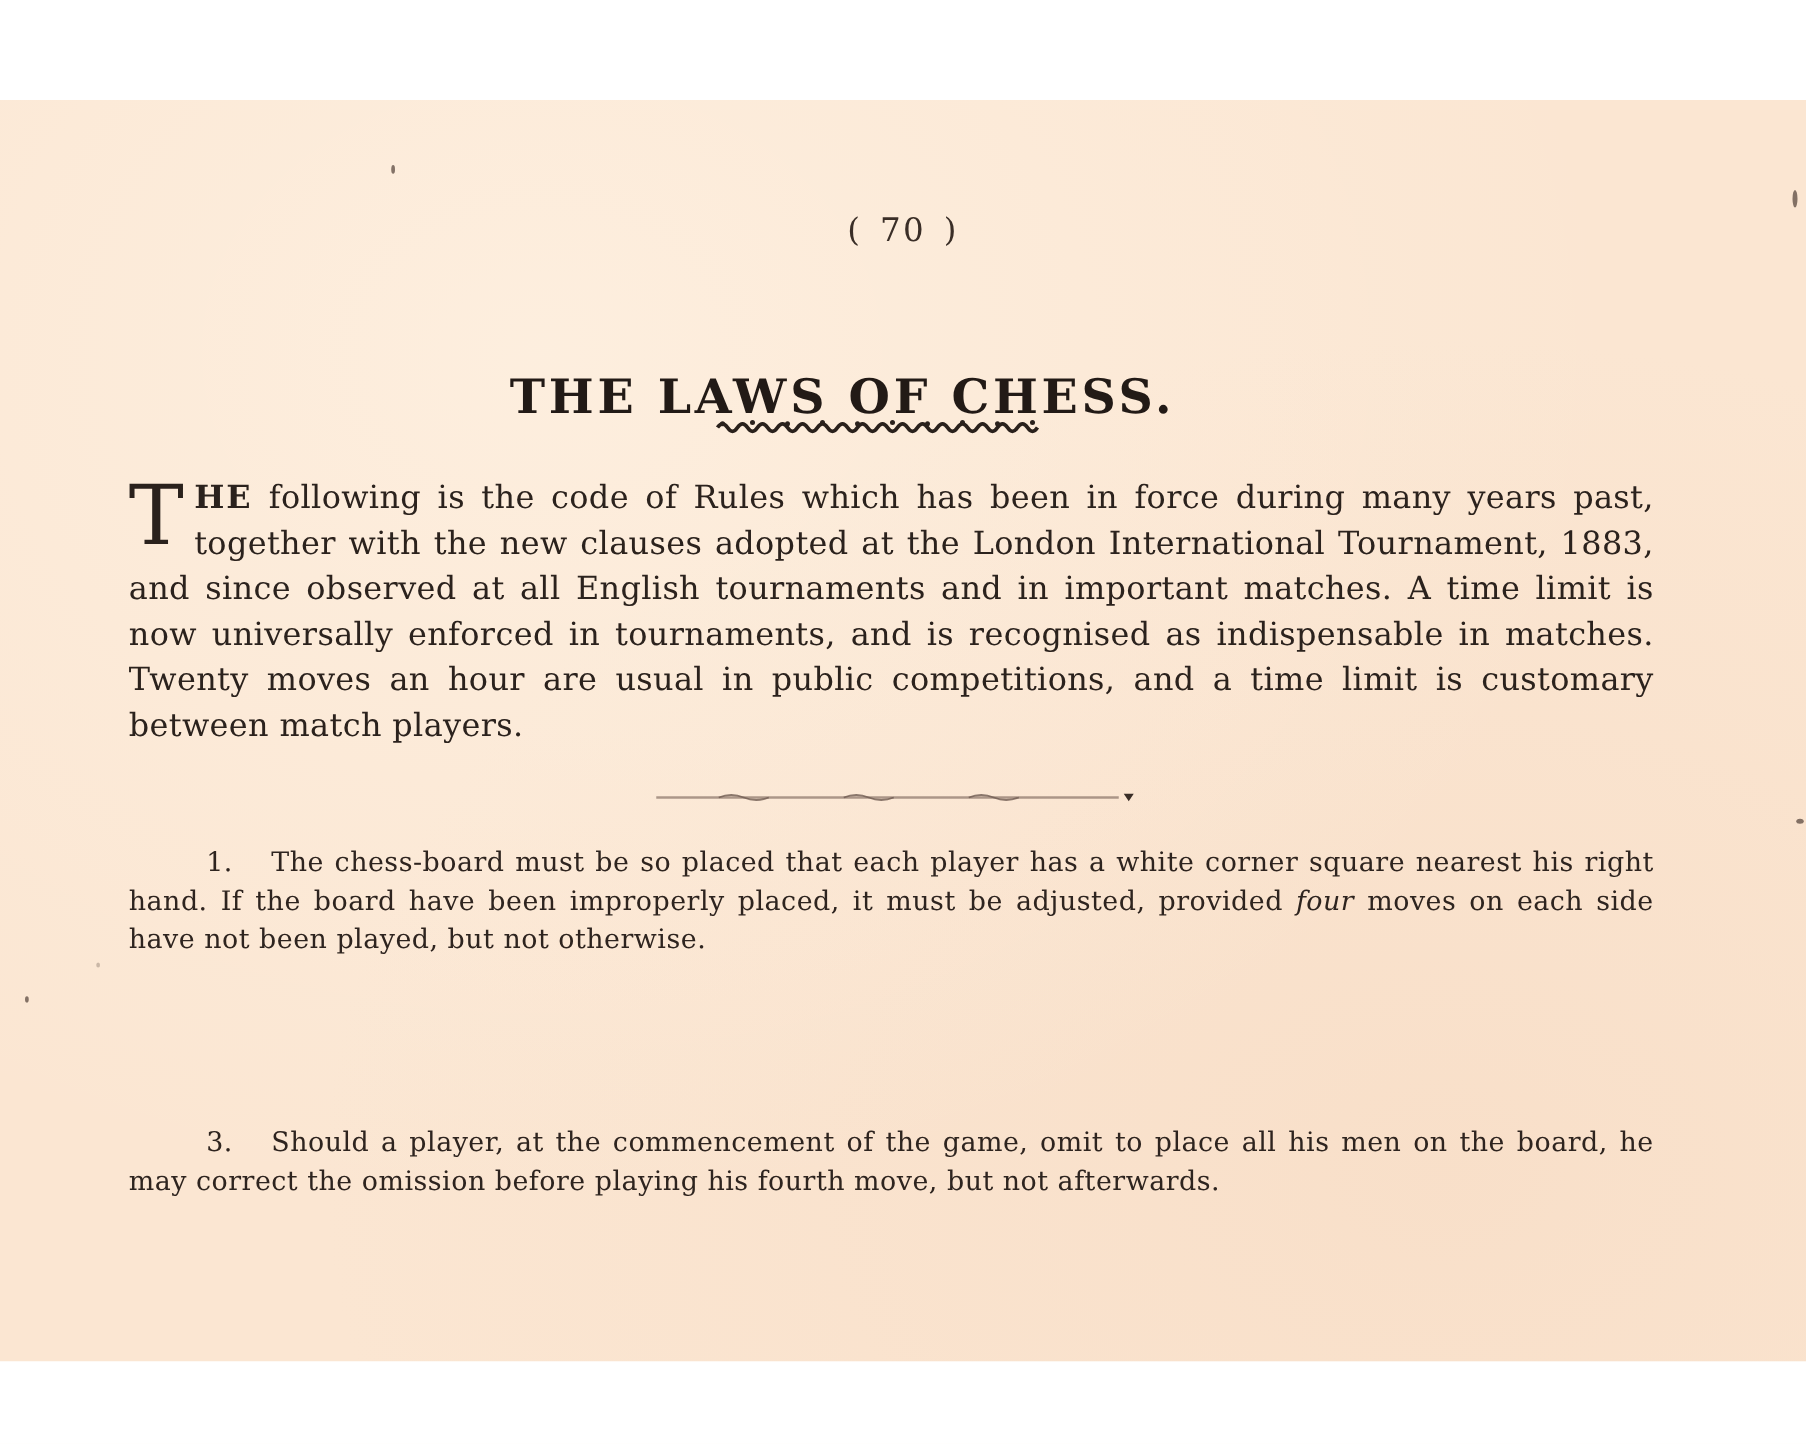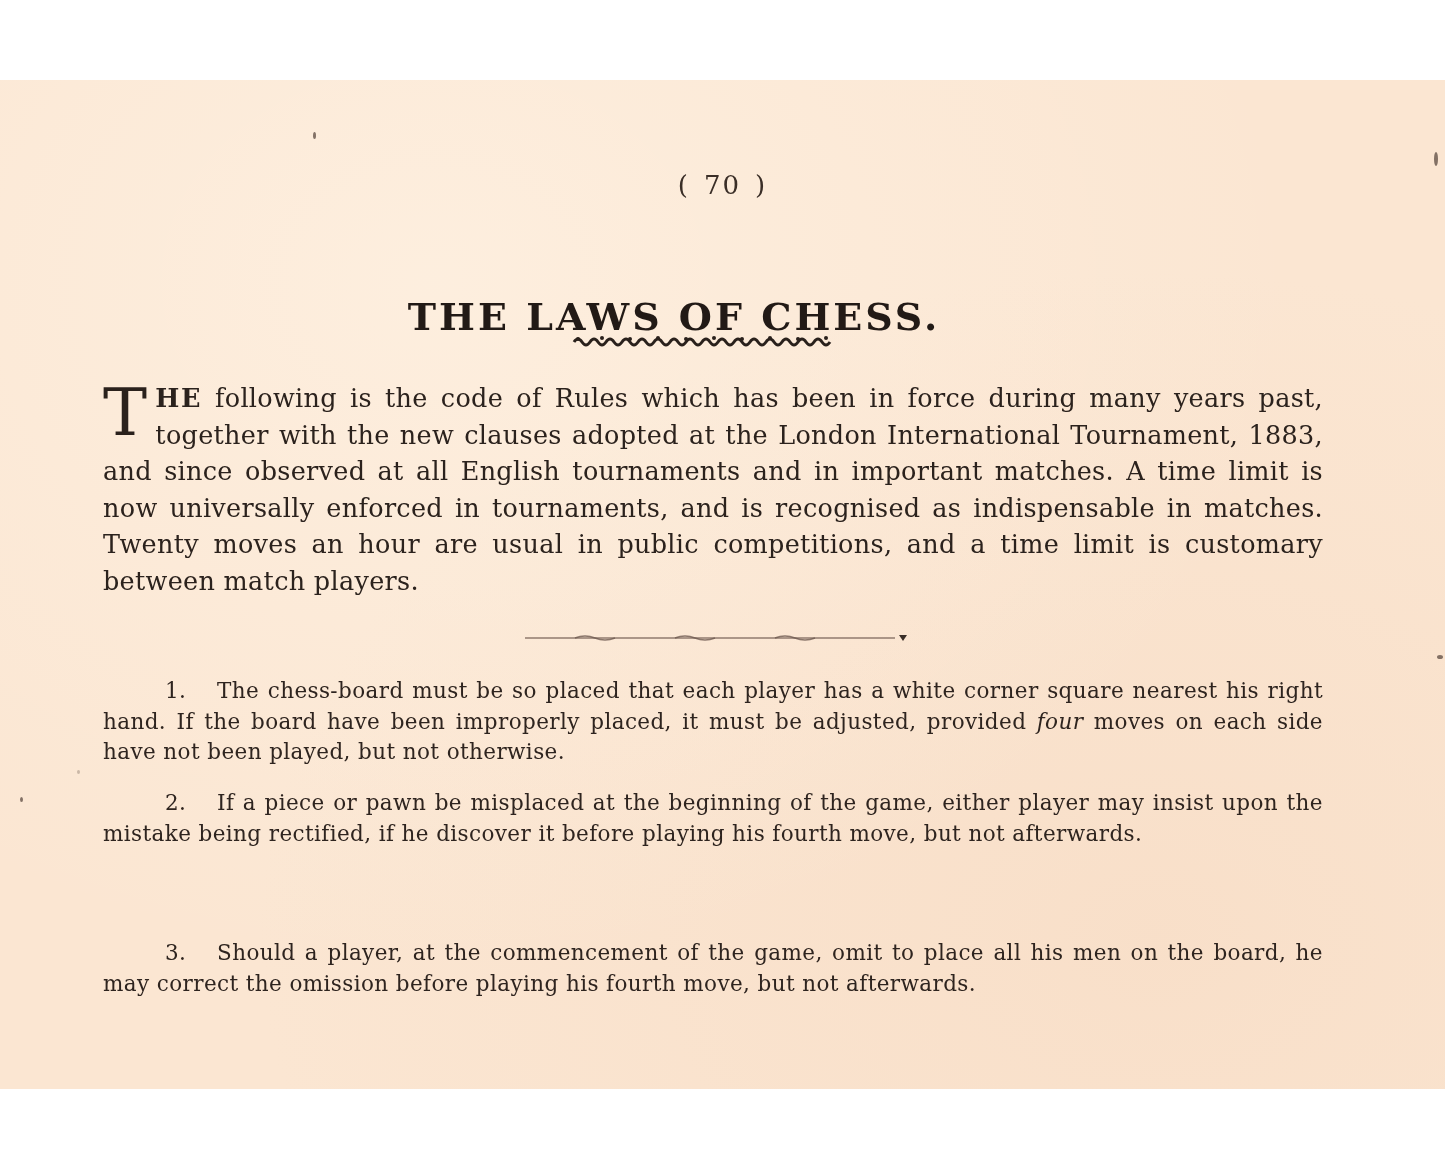--- a/index.html
+++ b/index.html
@@ -100,21 +100,21 @@
       letter-spacing: 0.4px;
     }
     .rule .num {
       display: inline-block;
       padding-left: 62px;
       width: 52px;
     }
     .rule em { font-style: italic; margin-top: 22px; }
     #rule-1 { top: 596px; }
     #rule-2 { top: 708px; }
-    #rule-3 { top: 820px; margin-top: 38px; }
+    #rule-3 { top: 820px; }
   </style>
 </head>
 <body>
 
 <div class="page">
 
   <div class="speck" style="left:313px;top:52px;width:3px;height:7px;"></div>
   <div class="speck" style="left:1434px;top:72px;width:4px;height:14px;"></div>
   <div class="speck" style="left:1437px;top:575px;width:6px;height:4px;"></div>
   <div class="speck" style="left:20px;top:717px;width:3px;height:5px;"></div>
@@ -149,21 +149,18 @@
   <svg class="ornament-rule" viewBox="0 0 395 10">
     <line x1="10" y1="5" x2="380" y2="5" stroke="#8a7468" stroke-width="2" opacity="0.7"></line>
     <path d="M60 5 q10 -4 20 0 t20 0 M160 5 q10 -4 20 0 t20 0 M260 5 q10 -4 20 0 t20 0" fill="none" stroke="#6e5a50" stroke-width="1.5" opacity="0.8"></path>
     <polygon points="384,2 392,2 388,8" fill="#3a2e27"></polygon>
   </svg>
 
   <div class="rule" id="rule-1">
     <span class="num">1.</span><span>The chess-board must be so placed that each player has a white corner square nearest his right hand.  If the board have been improperly placed, it must be adjusted, provided </span><em>four</em><span> moves on each side have not been played, but not otherwise.</span>
   </div>
 
-  <div class="rule" id="rule-2">
-    <span class="num">2.</span><span>If a piece or pawn be misplaced at the beginning of the game, either player may insist upon the mistake being rectified, if he discover it before playing his fourth move, but not afterwards.</span>
-  </div>
 
   <div class="rule" id="rule-3">
     <span class="num">3.</span><span>Should a player, at the commencement of the game, omit to place all his men on the board, he may correct the omission before playing his fourth move, but not afterwards.</span>
   </div>
 
 </div>
 
 </body></html>

